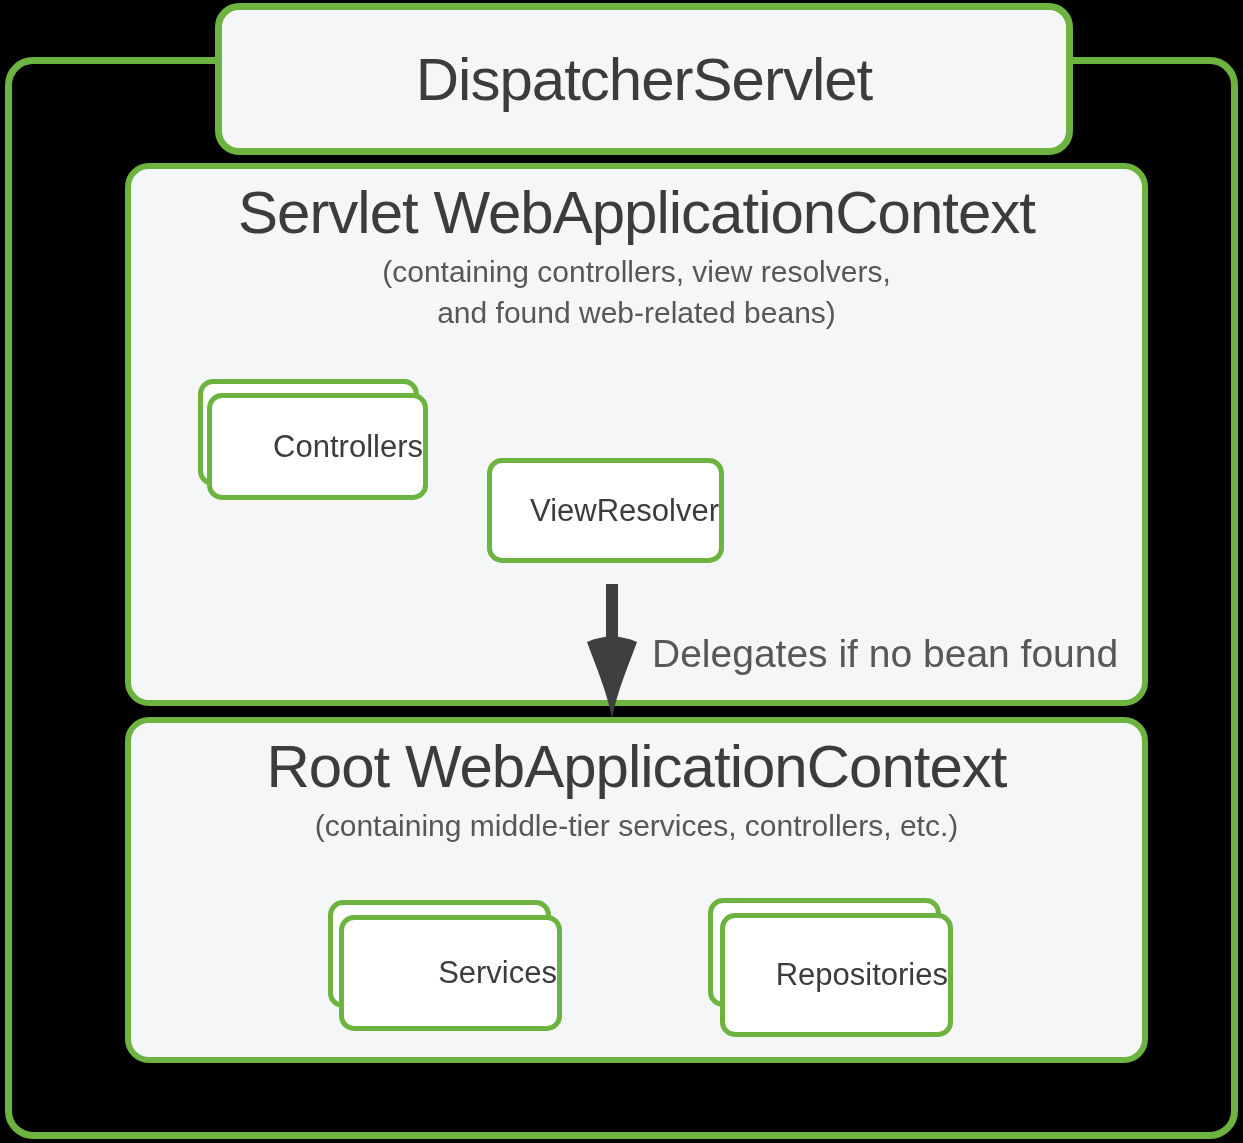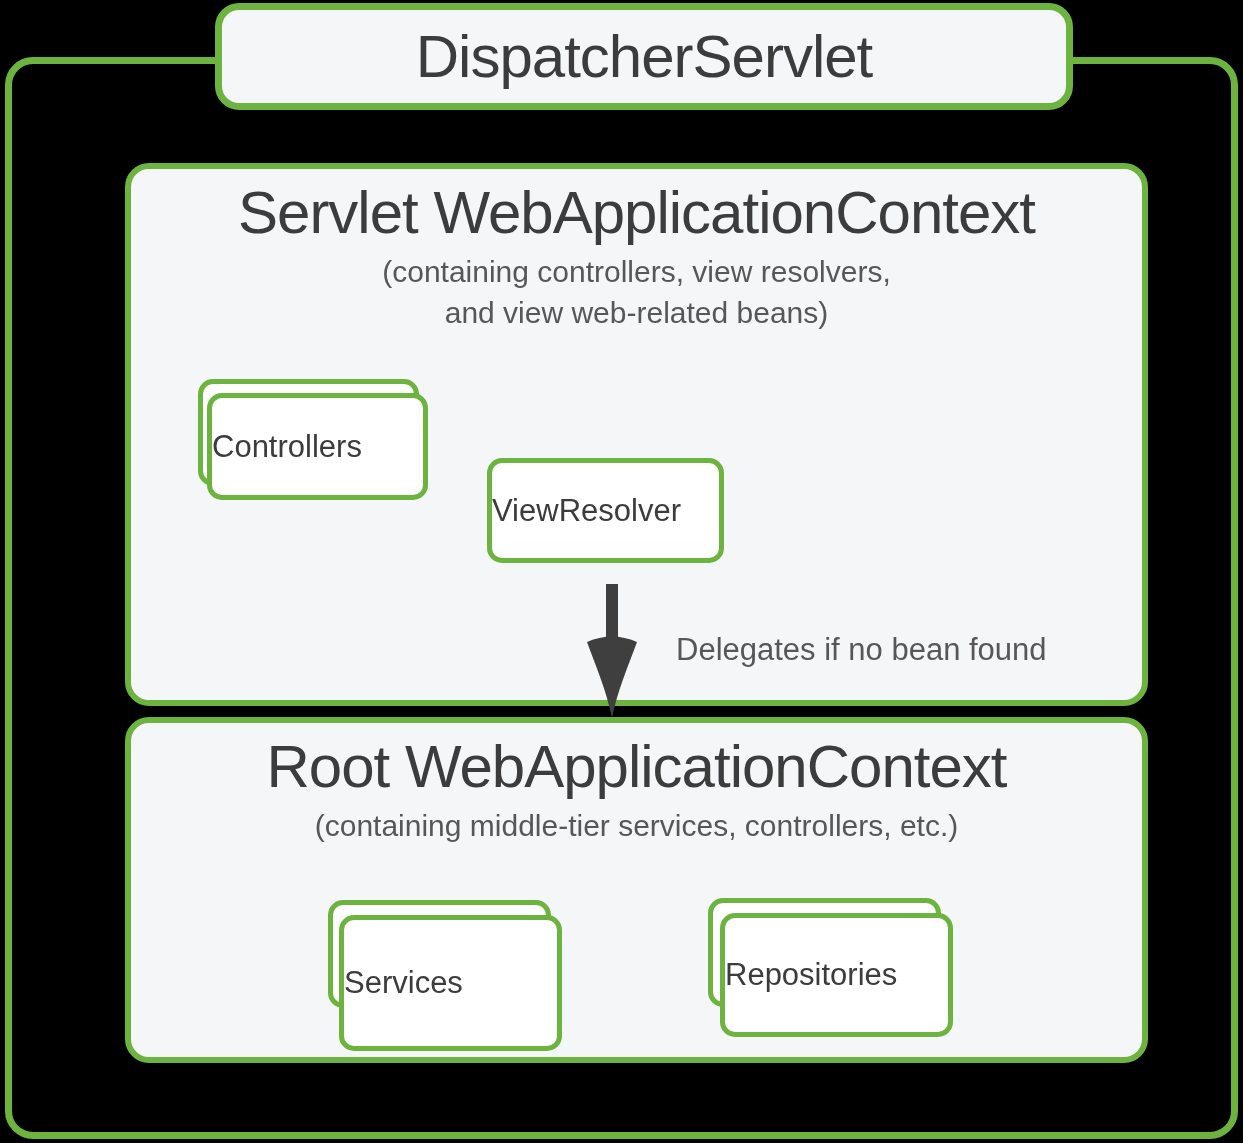--- a/index.html
+++ b/index.html
@@ -23,21 +23,21 @@
   
   .outer-frame{
     position:absolute;left:5px;top:57px;width:1233px;height:1082px;
     border:7px solid var(--green,#6db33f);
     border-radius:28px;
     background:transparent;
     z-index:1;
   }
   
   .dispatcher-box{
-    position:absolute;left:215px;top:3px;width:858px;height:107px;
+    position:absolute;left:215px;top:3px;width:858px;height:152px;
     background:var(--panel-bg,#f5f6f8);
     border:7px solid var(--green,#6db33f);
     border-radius:24px;
     display:flex;align-items:center;justify-content:center;
     font-size:60px;color:var(--title-text,#3c3c3c);
     letter-spacing:-1px;
     z-index:3;
   }
   .panel{
     position:absolute;left:125px;width:1023px;
@@ -61,71 +61,71 @@
     margin-top:2px;
     font-size:30px;
     color:var(--subtitle-text,#575757);
     line-height:1.38;
   }
   .bean-box{
     position:absolute;
     background:var(--box-bg,#fff);
     border:5px solid var(--green,#6db33f);
     border-radius:15px;
-    display:flex;align-items:center;justify-content:flex-start;
+    display:flex;align-items:center;justify-content:flex-end;
     font-size:31px;color:var(--title-text,#3c3c3c);
     z-index:2;
   }
   .stack-back{
     position:absolute;
     background:var(--box-bg,#fff);
     border:5px solid var(--green,#6db33f);
     border-radius:15px;
     z-index:1;
   }
   
   .controllers-back{left:67px;top:210px;width:221px;height:107px;}
   .controllers-front{left:76px;top:224px;width:221px;height:107px;}
   .viewresolver{left:356px;top:289px;width:237px;height:105px;}
   .handlermapping{left:646px;top:210px;width:308px;height:106px;}
   
   .services-back{left:197px;top:177px;width:223px;height:108px;}
-  .services-front{left:208px;top:192px;width:223px;height:136px;}
+  .services-front{left:208px;top:192px;width:223px;height:116px;}
   .repositories-back{left:577px;top:175px;width:233px;height:109px;}
   .repositories-front{left:589px;top:190px;width:233px;height:124px;}
   
   .arrow-wrap{
     position:absolute;left:576px;top:584px;width:72px;height:136px;
     z-index:2;
   }
   .arrow-wrap svg{display:block;width:100%;height:100%;}
   .delegates-label{
-    position:absolute;left:676px;top:632px;
-    font-size:31px;color:var(--subtitle-text,#575757);
+    position:absolute;left:652px;top:632px;
+    font-size:39px;color:var(--subtitle-text,#575757);
     white-space:nowrap;
     z-index:2;
     text-align:right;
   }
 </style>
 </head>
 <body>
 
 <div class="stage">
 
   <div class="outer-frame"></div>
 
   <div class="dispatcher-box">
     <span>DispatcherServlet</span>
   </div>
 
   <div class="panel servlet-panel">
     <div class="panel-title">Servlet WebApplicationContext</div>
     <div class="panel-subtitle">
       <div>(containing controllers, view resolvers,</div>
-      <div>and view web-related beans)</div>
+      <div>and found web-related beans)</div>
     </div>
 
     <div class="stack-back controllers-back"></div>
     <div class="bean-box controllers-front">
       <span>Controllers</span>
     </div>
 
     <div class="bean-box viewresolver">
       <span>ViewResolver</span>
     </div>

